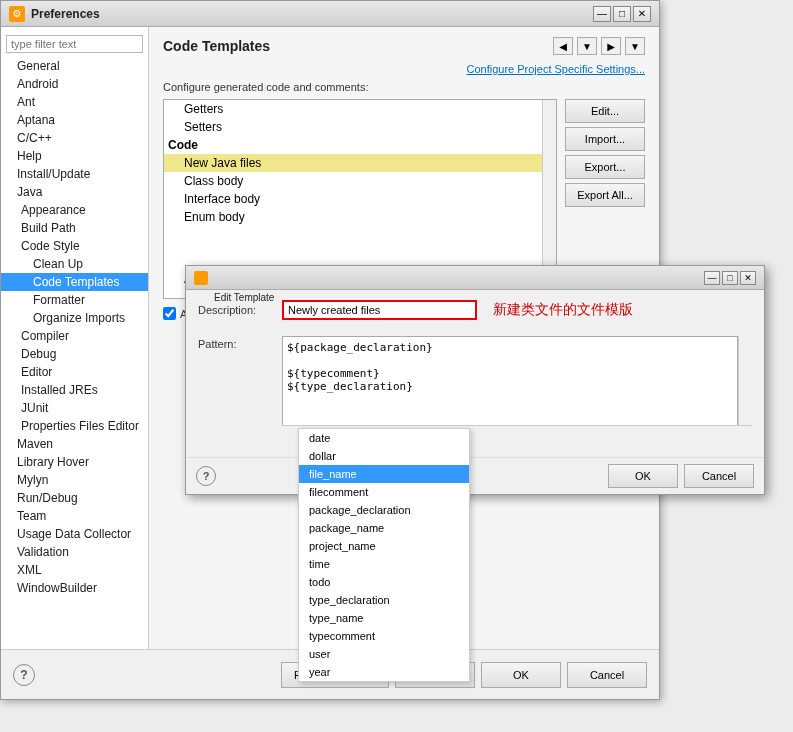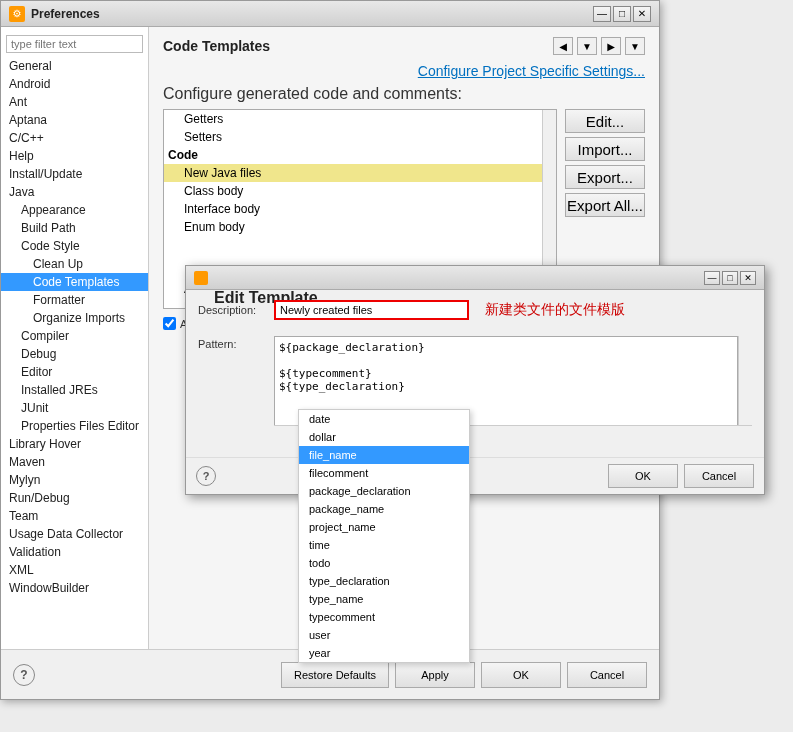--- a/index.html
+++ b/index.html
@@ -70,21 +70,21 @@
       border: 1px solid #bbb;
       background: white;
       color: #666;
       font-size: 11px;
     }
     .tree-item {
       padding: 2px 8px 2px 16px;
       cursor: pointer;
       color: #222;
     }
-    .tree-item.level0 { padding-left: 8px; font-weight: normal; }
+    .tree-item.level0 { font-weight: normal; }
     .tree-item.level1 { padding-left: 20px; }
     .tree-item.level2 { padding-left: 32px; }
     .tree-item.active { background: #3399ff; color: white; }
 
     
     .main-content {
       flex: 1;
       background: #f5f5f5;
       padding: 10px 14px;
       overflow: hidden;
@@ -105,27 +105,27 @@
       width: 20px; height: 18px;
       border: 1px solid #aaa;
       background: #f0f0f0;
       display: flex; align-items: center; justify-content: center;
       font-size: 10px; cursor: pointer;
     }
     .configure-link {
       color: #0070c0;
       text-decoration: underline;
       cursor: pointer;
-      font-size: 14px;
+      font-size: 11px;
       text-align: right;
       display: block;
       margin-bottom: 6px;
     }
     .configure-desc {
-      font-size: 16px;
+      font-size: 11px;
       color: #333;
       margin-bottom: 6px;
     }
 
     .template-area {
       display: flex;
       gap: 8px;
       height: 200px;
     }
     .template-list-item {
@@ -140,21 +140,21 @@
     .template-buttons {
       display: flex;
       flex-direction: column;
       gap: 4px;
     }
     .template-btn {
       width: 80px; height: 24px;
       border: 1px solid #aaa;
       background: linear-gradient(to bottom, #f5f5f5, #e0e0e0);
       cursor: pointer;
-      font-size: 15px;
+      font-size: 11px;
     }
 
     
     .pref-footer {
       height: 50px;
       border-top: 1px solid #ccc;
       display: flex;
       align-items: center;
       justify-content: flex-end;
       padding: 0 12px;
@@ -197,21 +197,21 @@
       padding: 0 8px;
       justify-content: space-between;
     }
     .dialog-title-icon {
       width: 14px; height: 14px;
       background: #f90;
       border-radius: 2px;
       margin-right: 6px;
     }
     .dialog-title-text {
-      font-size: 16px; font-weight: bold; color: #222; margin-top: 40px;
+      font-size: 10px; font-weight: normal; color: #222; margin-top: 40px;
     }
     .dialog-title-left {
       display: flex; align-items: center;
     }
     .dialog-controls {
       display: flex; gap: 2px;
     }
     .dialog-btn {
       width: 16px; height: 14px;
       border: 1px solid #888;
@@ -222,21 +222,21 @@
 
     .dialog-body {
       padding: 10px 12px;
     }
     .dialog-row {
       display: flex;
       align-items: center;
       margin-bottom: 8px;
     }
     .dialog-label {
-      width: 76px;
+      width: 84px;
       font-size: 11px;
       color: #333;
       flex-shrink: 0;
     }
     .description-input {
       border: 2px solid #e00;
       background: white;
       padding: 2px 4px;
       font-size: 11px;
       width: 195px;
@@ -258,21 +258,21 @@
       overflow-y: auto;
     }
     .pattern-wrapper {
       flex: 1;
       position: relative;
     }
 
     
     .variables-dropdown {
       position: absolute;
-      top: 409px;
+      top: 428px;
       left: 298px;
       width: 172px;
       background: white;
       border: 1px solid #ccc;
       box-shadow: 2px 2px 6px rgba(0,0,0,0.2);
       z-index: 100;
     }
     .var-item {
       padding: 3px 10px;
       cursor: pointer;
@@ -344,22 +344,22 @@
           <div class="tree-item level2">Clean Up</div>
           <div class="tree-item level2 active">Code Templates</div>
           <div class="tree-item level2">Formatter</div>
           <div class="tree-item level2">Organize Imports</div>
           <div class="tree-item level1">Compiler</div>
           <div class="tree-item level1">Debug</div>
           <div class="tree-item level1">Editor</div>
           <div class="tree-item level1">Installed JREs</div>
           <div class="tree-item level1">JUnit</div>
           <div class="tree-item level1">Properties Files Editor</div>
+          <div class="tree-item level0">Maven</div>
           <div class="tree-item level0">Library Hover</div>
-          <div class="tree-item level0">Maven</div>
           <div class="tree-item level0">Mylyn</div>
           <div class="tree-item level0">Run/Debug</div>
           <div class="tree-item level0">Team</div>
           <div class="tree-item level0">Usage Data Collector</div>
           <div class="tree-item level0">Validation</div>
           <div class="tree-item level0">XML</div>
           <div class="tree-item level0">WindowBuilder</div>
         </div>
     </div>
 

